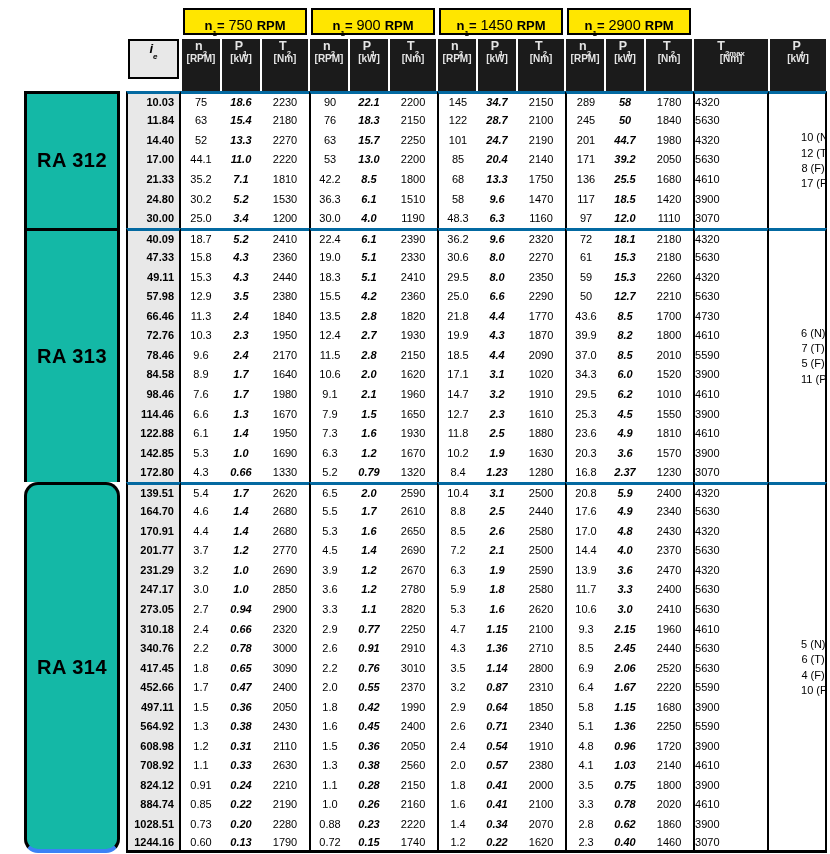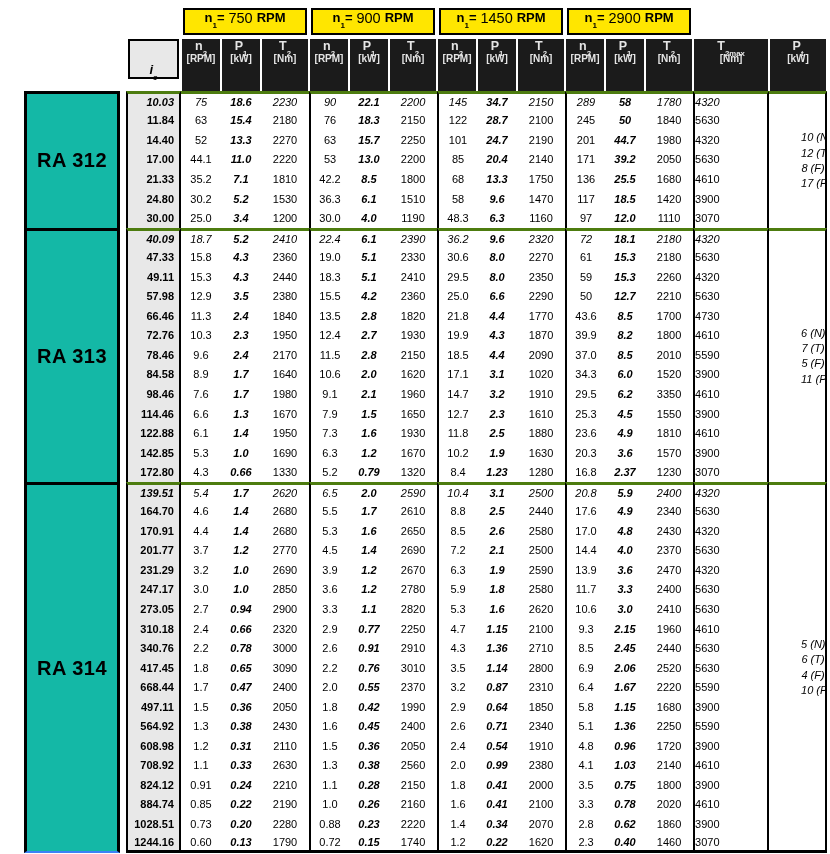--- a/index.html
+++ b/index.html
@@ -13,21 +13,21 @@
   table.tbl { border-collapse: separate; border-spacing: 0; table-layout: fixed; width: 803px; }
   td { padding: 0; overflow: hidden; }
 
   
   tr.speed-row { height: 28px; }
   td.blank { background: transparent; }
   td.yellow-slot { padding: 0 2px; vertical-align: top; }
   .yellow-box {
     box-sizing: border-box; height: 27px;
     border: 2px solid #000; background: #ffe600;
-    display: flex; align-items: flex-start; justify-content: center; gap: 4px;
+    display: flex; align-items: flex-end; justify-content: center; gap: 4px;
     font-size: 13px; font-weight: bold; white-space: nowrap;
   }
   .yellow-box .sp-val { font-size: 14.5px; font-weight: normal; }
   sub { font-size: 0.62em; position: relative; top: 0.35em; line-height: 0; }
 
   tr.hgap { height: 3px; }
 
   
   tr.colhead-row { height: 40px; }
   td.head-slot { padding: 0 1px; vertical-align: top; }
@@ -35,50 +35,50 @@
     box-sizing: border-box; height: 52px; background: #1b1b1b; color: #e5e5e5;
     display: flex; flex-direction: column; align-items: center; justify-content: flex-start;
     line-height: 1.15; white-space: nowrap;
   }
   .hd-top  { font-size: 12.5px; font-weight: bold; }
   .hd-unit { font-size: 10px;  font-weight: bold; }
   td.ie-slot { padding: 0 2px; vertical-align: top; }
   .gray-box {
     box-sizing: border-box; height: 40px; background: #e8e8e8;
     border: 2px solid #000;
-    display: flex; align-items: flex-end; justify-content: center;
+    display: flex; align-items: flex-start; justify-content: center;
     font-size: 13px; font-weight: bold; font-style: italic;
   }
 
   
   tbody tr { height: 19.55px; }
   td.c-model {
     background: #14b8a6; text-align: center; vertical-align: middle;
     font-weight: bold; font-size: 20px; letter-spacing: 0.5px;
     border-left: 3px solid #000; border-right: 3px solid #000; border-top: 3px solid #000;
   }
-  td.c-model.last-group { border-bottom: 2px solid #3b82f6; }
+  td.c-model.last-group { border-bottom: 4px solid #3b82f6; border-radius: 14px; }
   td.c-spacer { background: #fff; }
   td.c-ie {
     background: #e8e8e8; text-align: right; padding-right: 5px;
     font-weight: bold; font-size: 11px;
     border-left: 2px solid #000; border-right: 2px solid #000;
   }
   td.c-val { text-align: center; font-size: 11px; }
   td.c-p1  { font-weight: bold; font-style: italic; }
   td.g-start { border-left: 2px solid #000; }
   td.c-t2max {
     text-align: left; font-size: 11px;
     border-left: 2px solid #000; border-right: 2px solid #000;
   }
   td.c-pt {
     text-align: center; vertical-align: middle; font-size: 11px; line-height: 1.4;
     border-right: 2px solid #000;
   }
-  td.row-first { border-top: 3px solid #4d7c0f; font-style: italic; }
+  td.row-first { border-top: 3px solid #0369a1; }
   td.row-last  { border-bottom: 3px solid #000; }
   .pt-line { white-space: nowrap; padding-left: 32px; }
 </style>
 </head>
 <body>
 
 <div class="page">
   <table class="tbl">
     <colgroup>
       <col style="width:96px">
@@ -493,21 +493,21 @@
           <td class="c-val c-p1">1.7</td>
           <td class="c-val">1980</td>
           <td class="c-val g-start">9.1</td>
           <td class="c-val c-p1">2.1</td>
           <td class="c-val">1960</td>
           <td class="c-val g-start">14.7</td>
           <td class="c-val c-p1">3.2</td>
           <td class="c-val">1910</td>
           <td class="c-val g-start">29.5</td>
           <td class="c-val c-p1">6.2</td>
-          <td class="c-val">3350</td>
+          <td class="c-val">1010</td>
           <td class="c-t2max">4610</td>
         </tr>
         <tr>
           <td class="c-ie">114.46</td>
           <td class="c-val">6.6</td>
           <td class="c-val c-p1">1.3</td>
           <td class="c-val">1670</td>
           <td class="c-val g-start">7.9</td>
           <td class="c-val c-p1">1.5</td>
           <td class="c-val">1650</td>
@@ -729,21 +729,21 @@
           <td class="c-val">3010</td>
           <td class="c-val g-start">3.5</td>
           <td class="c-val c-p1">1.14</td>
           <td class="c-val">2800</td>
           <td class="c-val g-start">6.9</td>
           <td class="c-val c-p1">2.06</td>
           <td class="c-val">2520</td>
           <td class="c-t2max">5630</td>
         </tr>
         <tr>
-          <td class="c-ie">668.44</td>
+          <td class="c-ie">452.66</td>
           <td class="c-val">1.7</td>
           <td class="c-val c-p1">0.47</td>
           <td class="c-val">2400</td>
           <td class="c-val g-start">2.0</td>
           <td class="c-val c-p1">0.55</td>
           <td class="c-val">2370</td>
           <td class="c-val g-start">3.2</td>
           <td class="c-val c-p1">0.87</td>
           <td class="c-val">2310</td>
           <td class="c-val g-start">6.4</td>
@@ -801,21 +801,21 @@
         </tr>
         <tr>
           <td class="c-ie">708.92</td>
           <td class="c-val">1.1</td>
           <td class="c-val c-p1">0.33</td>
           <td class="c-val">2630</td>
           <td class="c-val g-start">1.3</td>
           <td class="c-val c-p1">0.38</td>
           <td class="c-val">2560</td>
           <td class="c-val g-start">2.0</td>
-          <td class="c-val c-p1">0.99</td>
+          <td class="c-val c-p1">0.57</td>
           <td class="c-val">2380</td>
           <td class="c-val g-start">4.1</td>
           <td class="c-val c-p1">1.03</td>
           <td class="c-val">2140</td>
           <td class="c-t2max">4610</td>
         </tr>
         <tr>
           <td class="c-ie">824.12</td>
           <td class="c-val">0.91</td>
           <td class="c-val c-p1">0.24</td>

